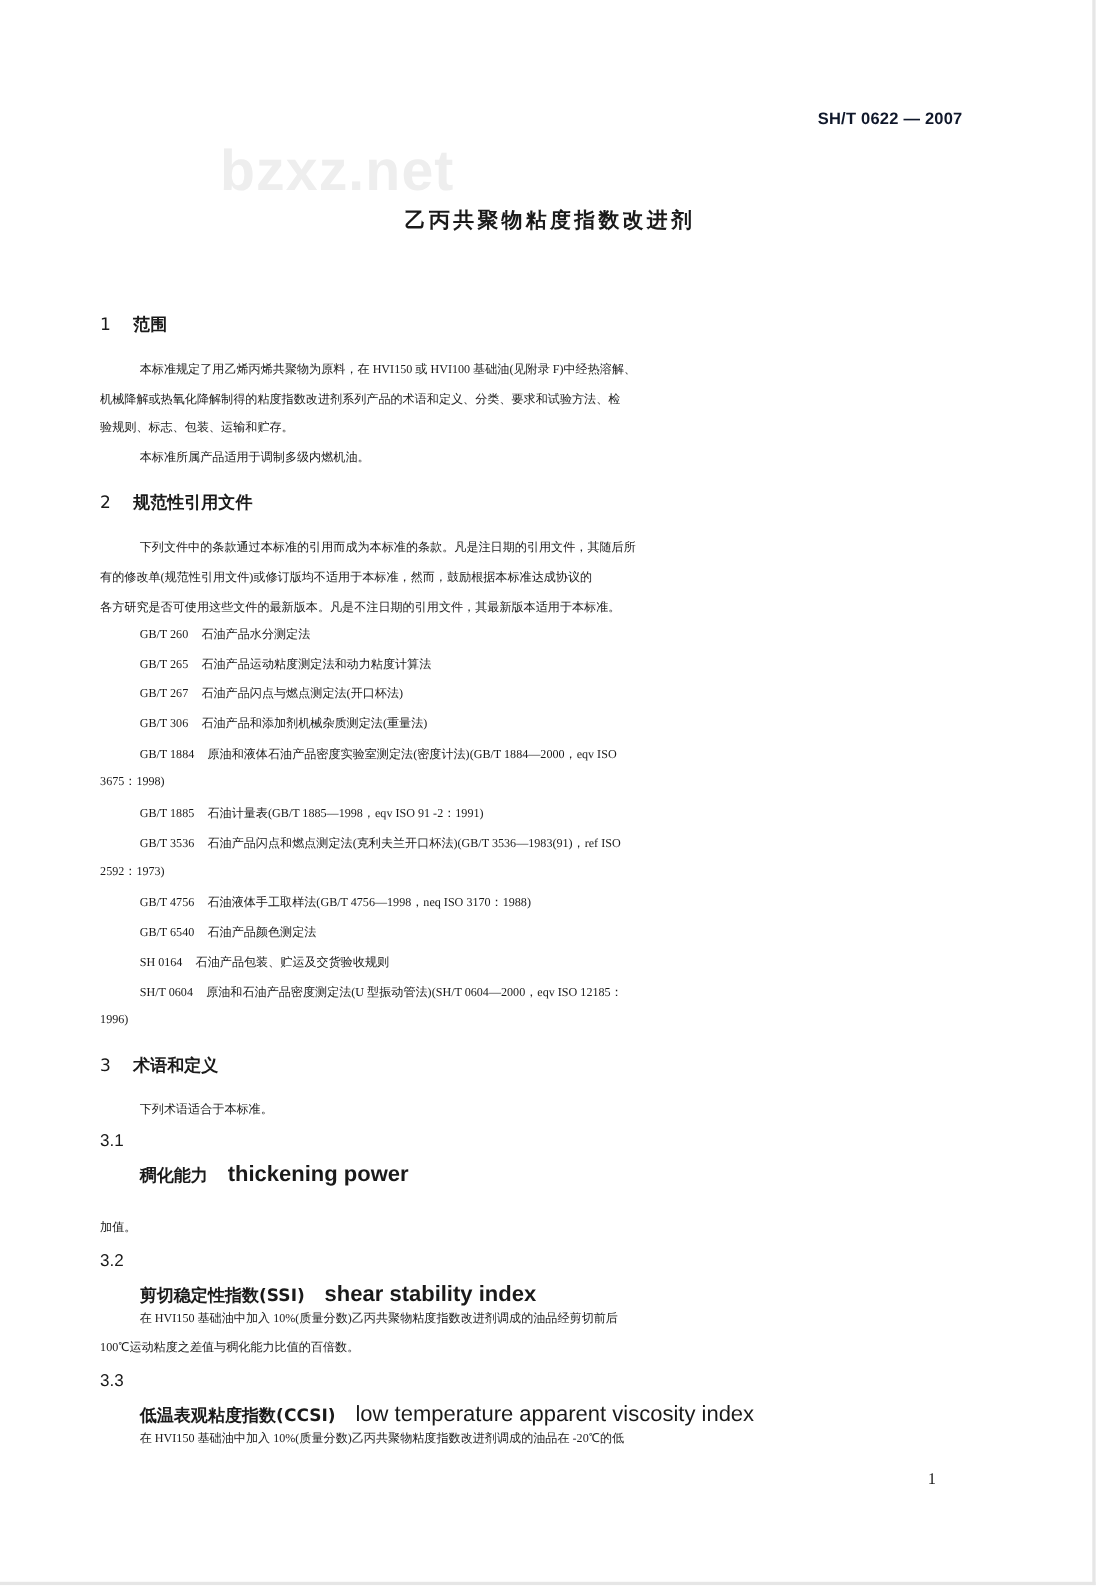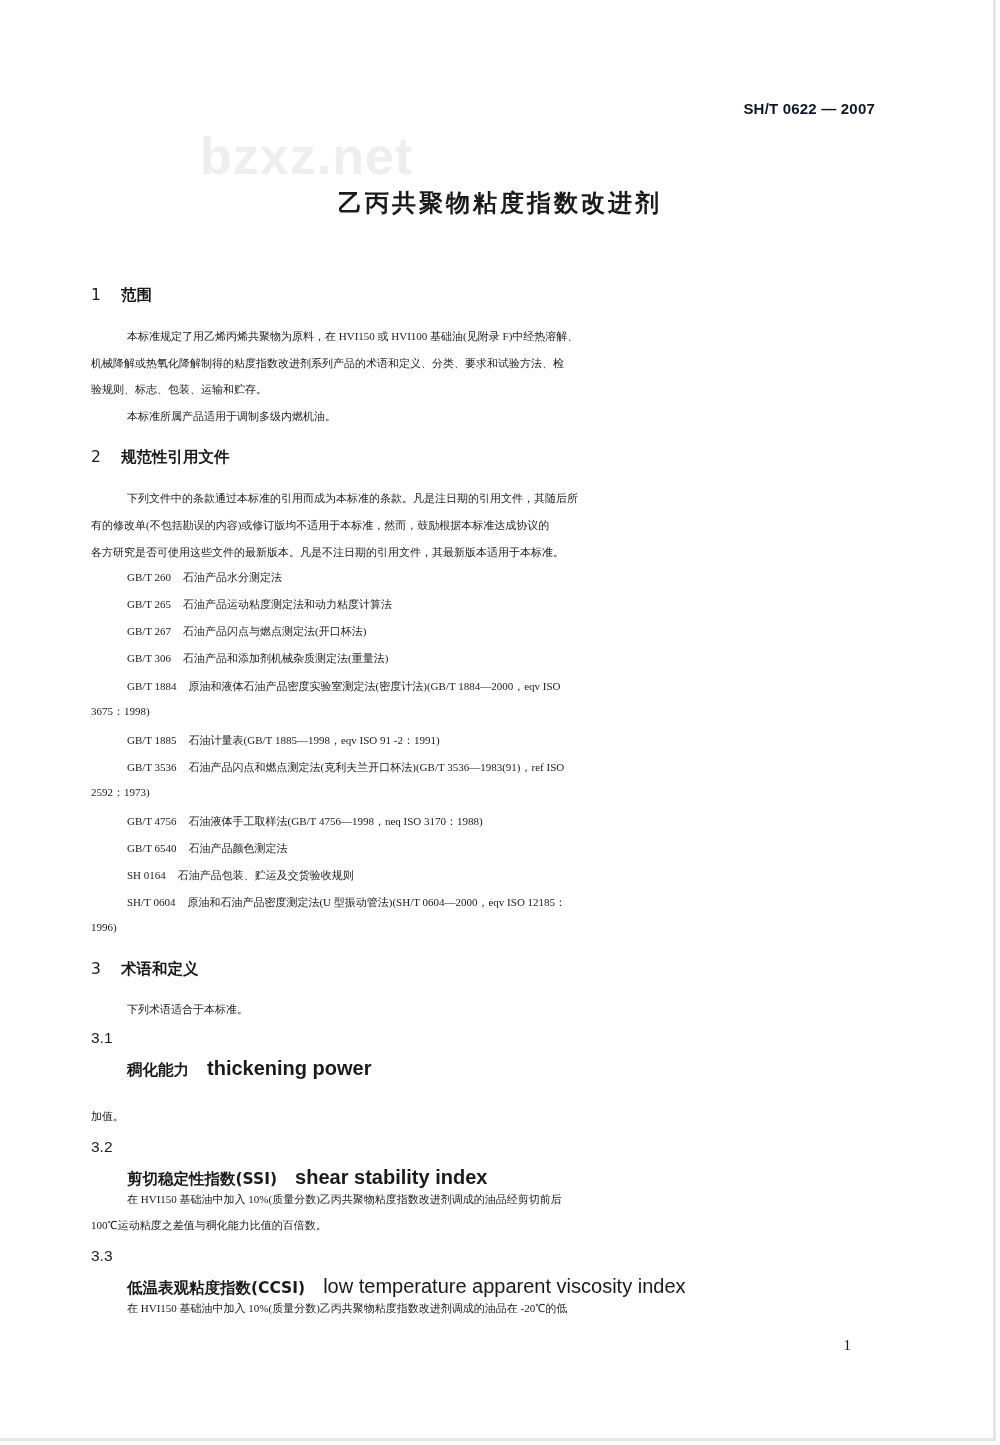--- a/index.html
+++ b/index.html
@@ -46,21 +46,21 @@
       letter-spacing: 1px;
       line-height: 1;
     }
     .doc-title {
       position: absolute;
       left: 0;
       width: 1000px;
       top: 187px;
       text-align: center;
       font-family: "DejaVu Sans", "Liberation Sans", sans-serif;
-      font-size: 24px;
+      font-size: 19px;
       font-weight: bold;
       letter-spacing: 3px;
       color: #1a1a1a;
     }
     .abs {
       position: absolute;
       white-space: nowrap;
       font-size: 16.5px;
       line-height: 1;
     }
@@ -118,21 +118,21 @@
   </div>
   <div class="abs para indent" style="top:331px;">本标准规定了用乙烯丙烯共聚物为原料，在 HVI150 或 HVI100 基础油(见附录 F)中经热溶解、</div>
   <div class="abs para flush" style="top:358px;">机械降解或热氧化降解制得的粘度指数改进剂系列产品的术语和定义、分类、要求和试验方法、检</div>
   <div class="abs para flush" style="top:384px;">验规则、标志、包装、运输和贮存。</div>
   <div class="abs para indent" style="top:411px;">本标准所属产品适用于调制多级内燃机油。</div>
 
   <div class="abs h-sec" style="top:450px;">
     <span class="num">2</span><span>规范性引用文件</span>
   </div>
   <div class="abs para indent" style="top:493px;">下列文件中的条款通过本标准的引用而成为本标准的条款。凡是注日期的引用文件，其随后所</div>
-  <div class="abs para flush" style="top:520px;">有的修改单(不包括勘误的内容)或修订版均不适用于本标准，然而，鼓励根据本标准达成协议的</div>
+  <div class="abs para flush" style="top:520px;">有的修改单(规范性引用文件)或修订版均不适用于本标准，然而，鼓励根据本标准达成协议的</div>
   <div class="abs para flush" style="top:547px;">各方研究是否可使用这些文件的最新版本。凡是不注日期的引用文件，其最新版本适用于本标准。</div>
 
   <div class="abs para indent" style="top:572px;">
     <span class="ref-code">GB/T 260</span><span class="ref-gap"></span><span>石油产品水分测定法</span>
   </div>
   <div class="abs para indent" style="top:599px;">
     <span class="ref-code">GB/T 265</span><span class="ref-gap"></span><span>石油产品运动粘度测定法和动力粘度计算法</span>
   </div>
   <div class="abs para indent" style="top:626px;">
     <span class="ref-code">GB/T 267</span><span class="ref-gap"></span><span>石油产品闪点与燃点测定法(开口杯法)</span>

